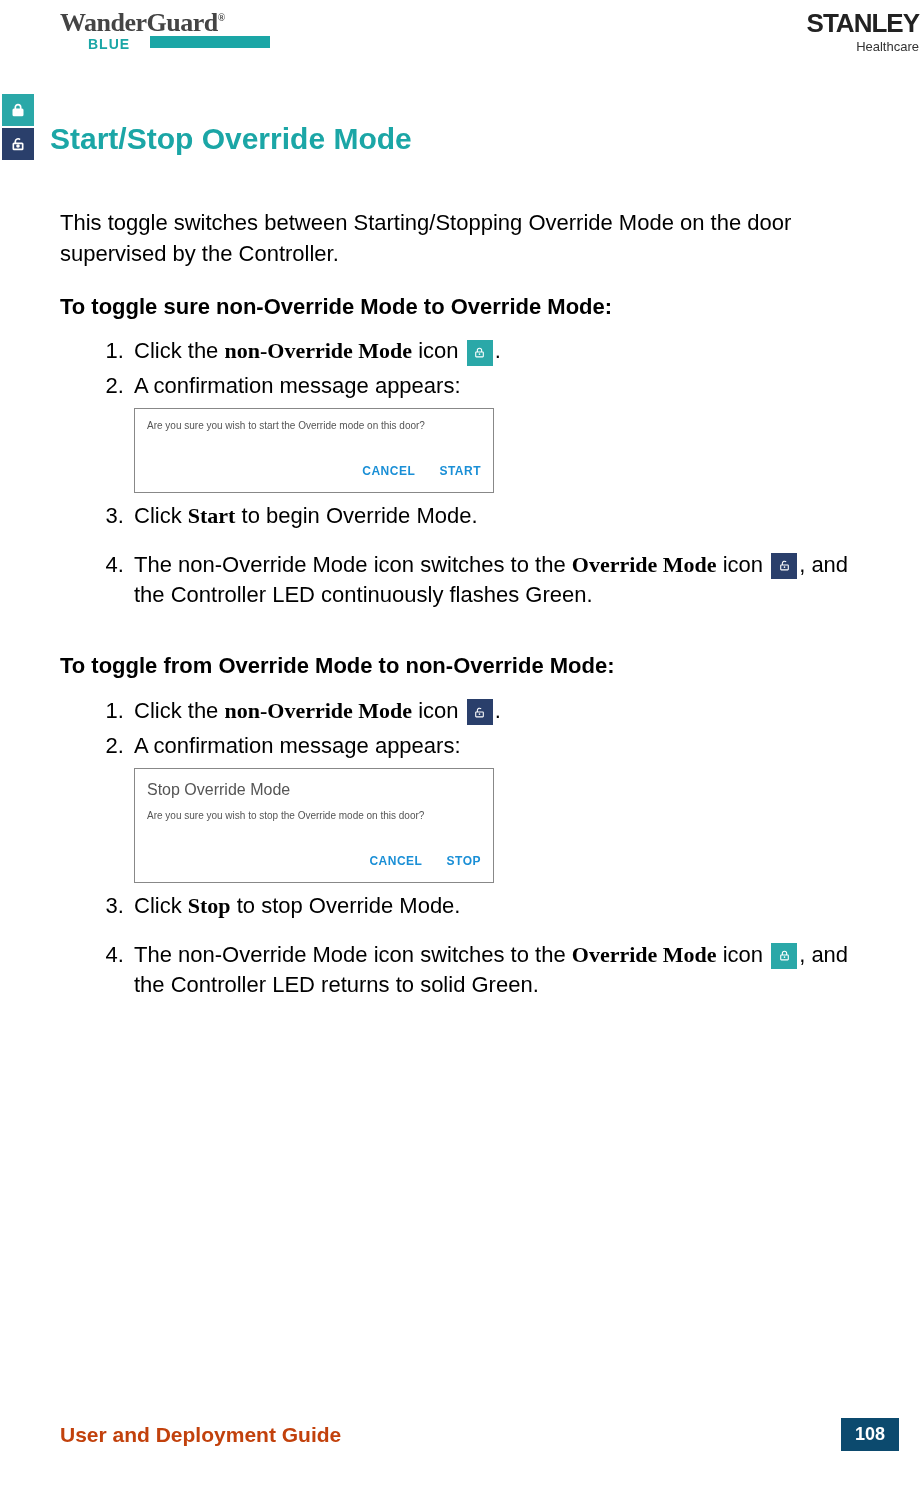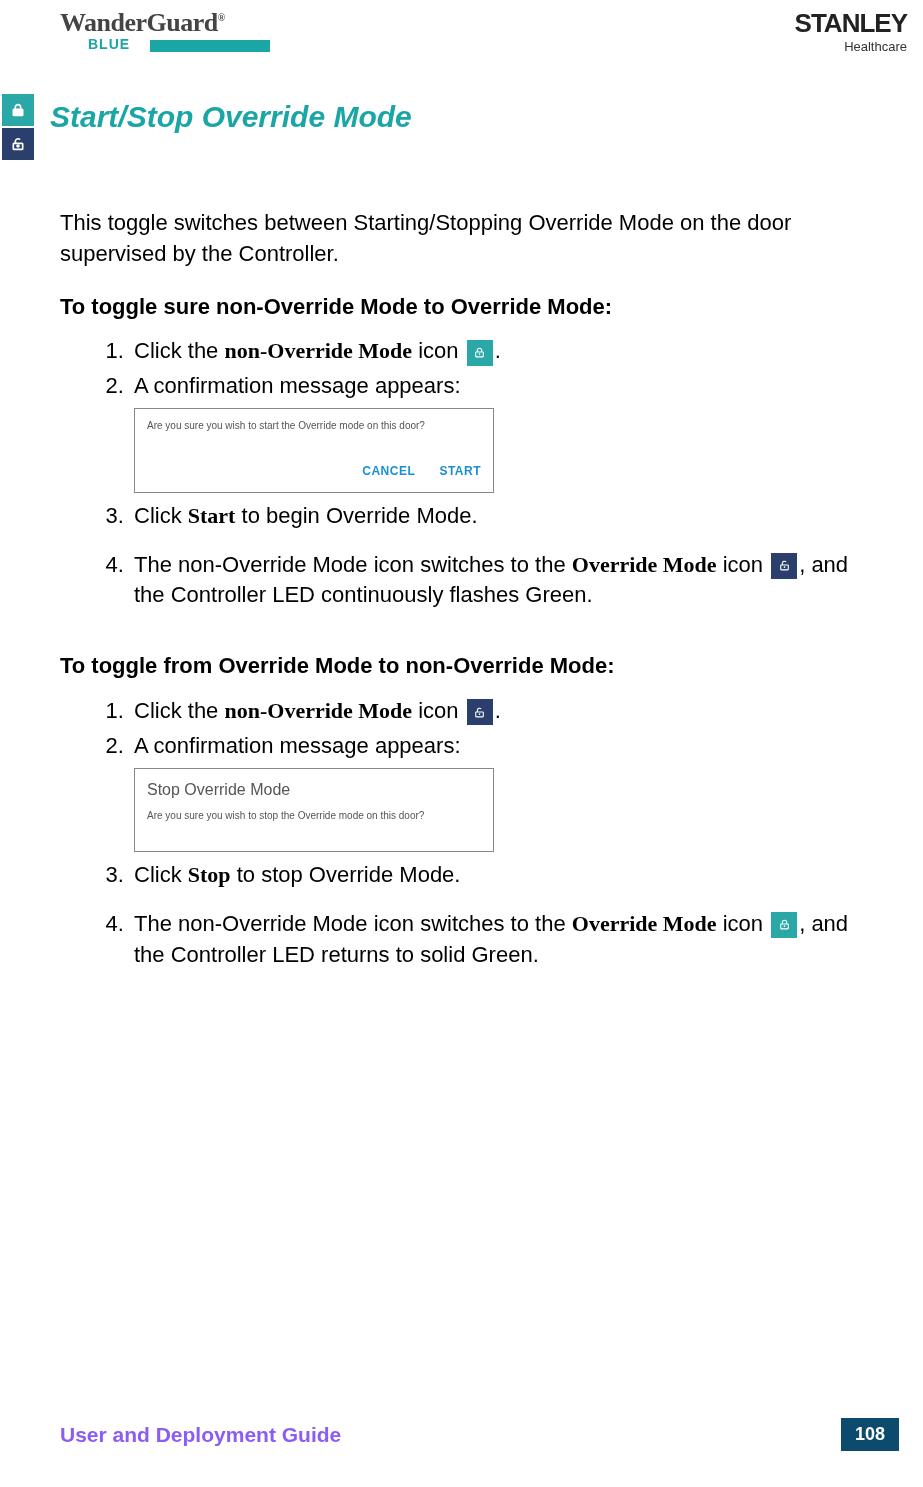--- a/index.html
+++ b/index.html
@@ -14,30 +14,30 @@
   }
   .header {
     display: flex;
     justify-content: space-between;
     align-items: flex-start;
     padding: 8px 0 0 60px;
   }
   .logo-left { display: flex; flex-direction: column; }
   .logo-left .wg { font-family: Georgia, serif; font-size: 26px; font-weight: bold; color: #444; letter-spacing: -0.5px; }
   .logo-left .wg sup { font-size: 10px; vertical-align: super; }
-  .logo-left .blue-row { display: flex; align-items: flex-end; gap: 20px; margin-top: -2px; }
+  .logo-left .blue-row { display: flex; align-items: flex-start; gap: 20px; margin-top: -2px; }
   .logo-left .blue-text { color: #1ba6a6; font-weight: bold; font-size: 14px; letter-spacing: 1px; margin-left: 28px; }
   .logo-left .blue-bar { width: 120px; height: 12px; background: #1ba6a6; }
-  .logo-right { text-align: right; padding-right: 16px; }
+  .logo-right { text-align: right; padding-right: 4px; }
   .logo-right .stan { font-family: Arial, sans-serif; font-size: 26px; font-weight: 900; color: #222; letter-spacing: -1px; }
   .logo-right .hc { font-size: 13px; color: #333; }
 
   .content { padding: 40px 60px 0 60px; font-size: 22px; line-height: 1.4; }
 
-  .section-head { display: flex; align-items: flex-start; gap: 16px; margin-left: -58px; font-style: italic; }
+  .section-head { display: flex; align-items: flex-end; gap: 16px; margin-left: -58px; }
   .icon-stack { display: flex; flex-direction: column; gap: 2px; }
   .lock-icon {
     width: 32px; height: 32px;
     display: inline-flex; align-items: center; justify-content: center;
     font-size: 18px;
   }
   .lock-icon.teal { background: #2aa8a8; color: #fff; }
   .lock-icon.navy { background: #2a3f6b; color: #fff; }
   .lock-icon.small { width: 26px; height: 26px; font-size: 14px; vertical-align: middle; margin: 0 2px; }
 
@@ -61,21 +61,21 @@
   .dialog .d-title { color: #555; font-size: 16px; font-weight: 500; margin-bottom: 8px; }
   .dialog .d-body { color: #555; font-size: 10px; margin-bottom: 20px; }
   .dialog .d-actions { text-align: right; }
   .dialog .d-actions span { color: #1a8fd6; font-size: 12px; font-weight: 600; letter-spacing: 0.5px; margin-left: 18px; }
 
   .footer {
     position: absolute;
     bottom: 36px; left: 60px; right: 24px;
     display: flex; justify-content: space-between; align-items: center;
   }
-  .footer .ftitle { font-weight: bold; font-size: 21px; color: #8b5cf6; }
+  .footer .ftitle { font-weight: bold; font-size: 21px; color: #c2410c; }
   .footer .pagebox {
     background: #0c4a6e; color: #fff; font-weight: bold;
     padding: 6px 14px; font-size: 18px;
   }
 
   svg.lock-svg { width: 16px; height: 16px; }
   .lock-icon.small svg.lock-svg { width: 13px; height: 13px; }
 </style>
 </head>
 <body>
@@ -165,20 +165,24 @@
             <path d="M8 11V8a4 4 0 0 1 7-2.5" stroke="#fff" fill="none" stroke-width="2"></path>
             <circle cx="12" cy="15" r="1.5" fill="#fff"></circle>
           </svg>
         </span><span>.</span>
     </li>
     <li>
       <span>A confirmation message appears:</span>
       <div class="dialog">
         <div class="d-title">Stop Override Mode</div>
         <div class="d-body">Are you sure you wish to stop the Override mode on this door?</div>
+        <div class="d-actions">
+          <span>CANCEL</span>
+          <span>STOP</span>
+        </div>
       </div>
     </li>
     <li>
       <span>Click </span><span class="b">Stop</span><span> to stop Override Mode.</span>
     </li>
     <li class="gap-top">
       <span>The non-Override Mode icon switches to the </span><span class="b">Override Mode</span><span> icon </span><span class="lock-icon teal small">
           <svg class="lock-svg" viewBox="0 0 24 24">
             <rect x="5" y="11" width="14" height="9" rx="1" fill="none" stroke="#fff" stroke-width="2"></rect>
             <path d="M8 11V8a4 4 0 0 1 8 0v3" stroke="#fff" fill="none" stroke-width="2"></path>

